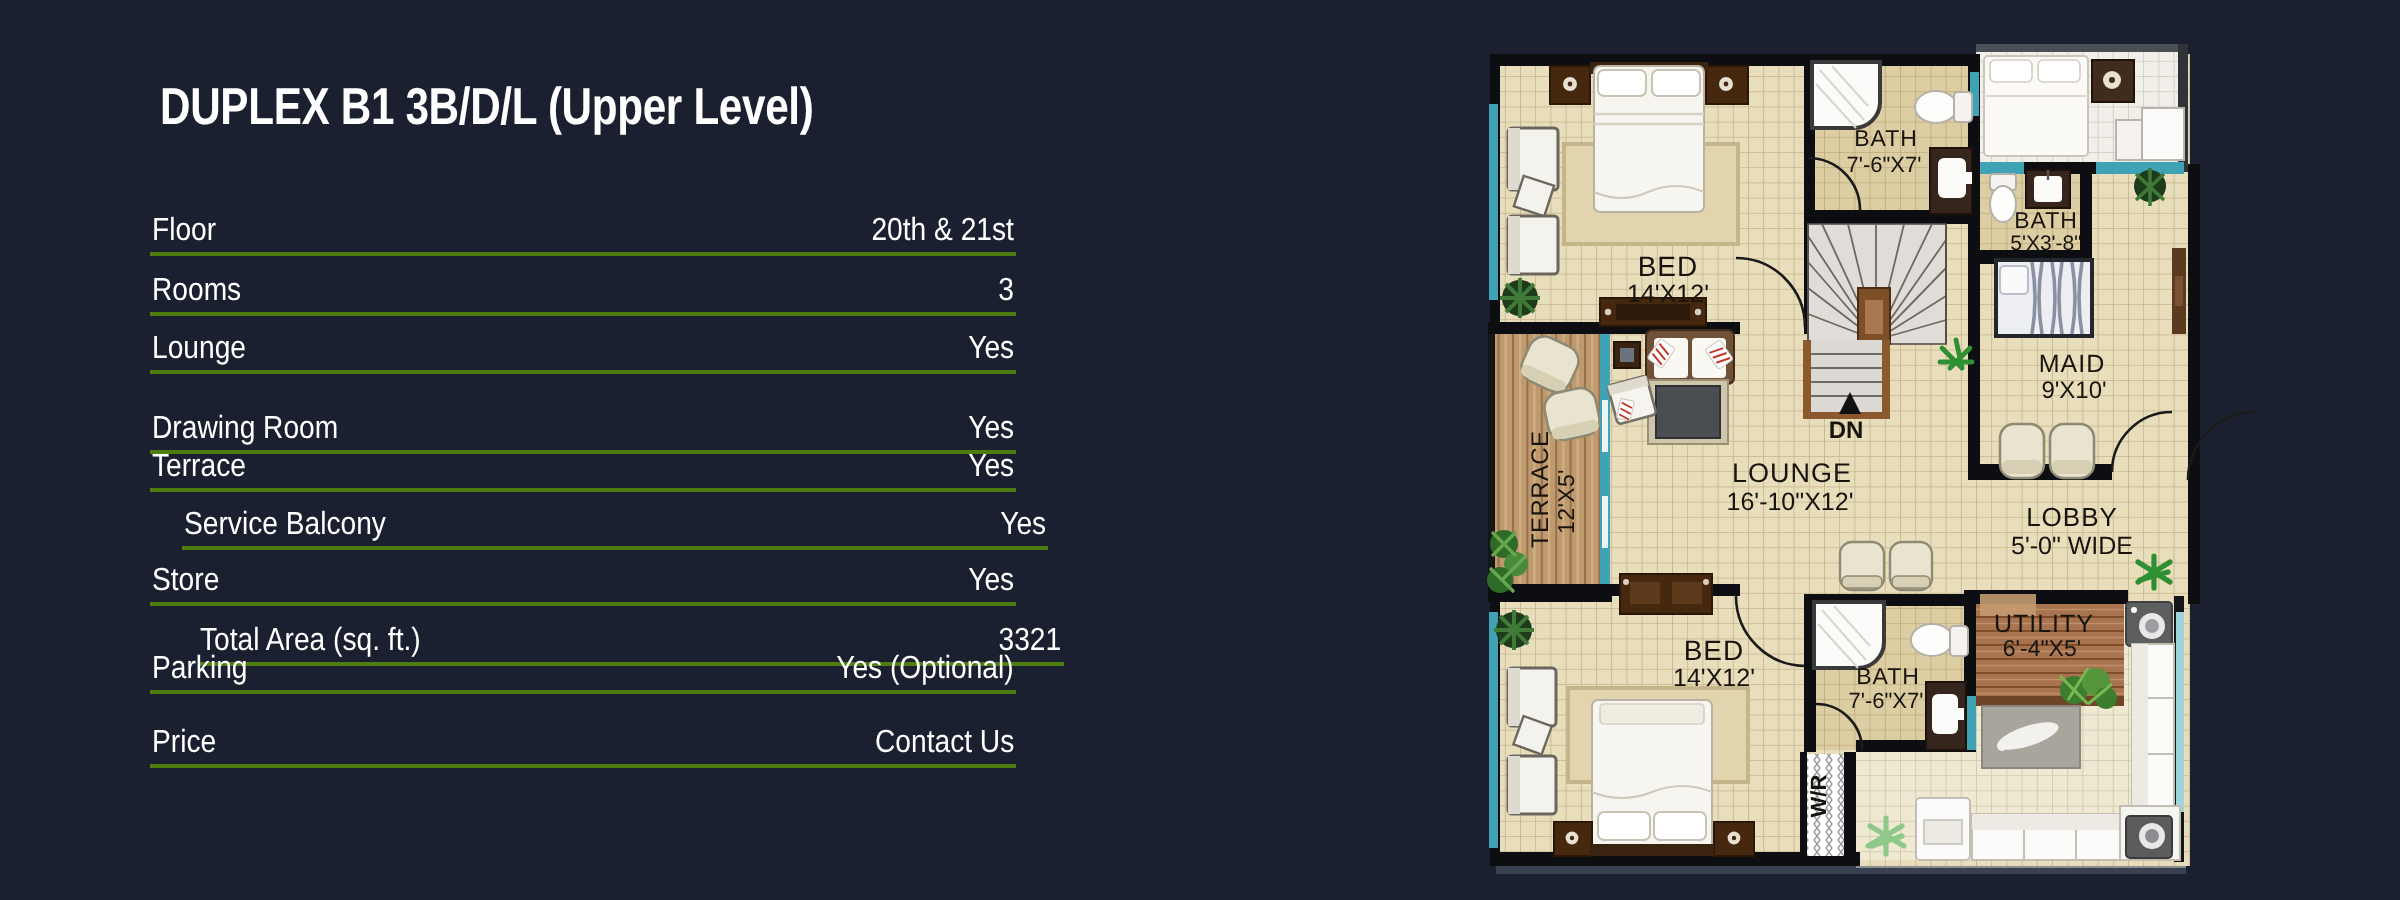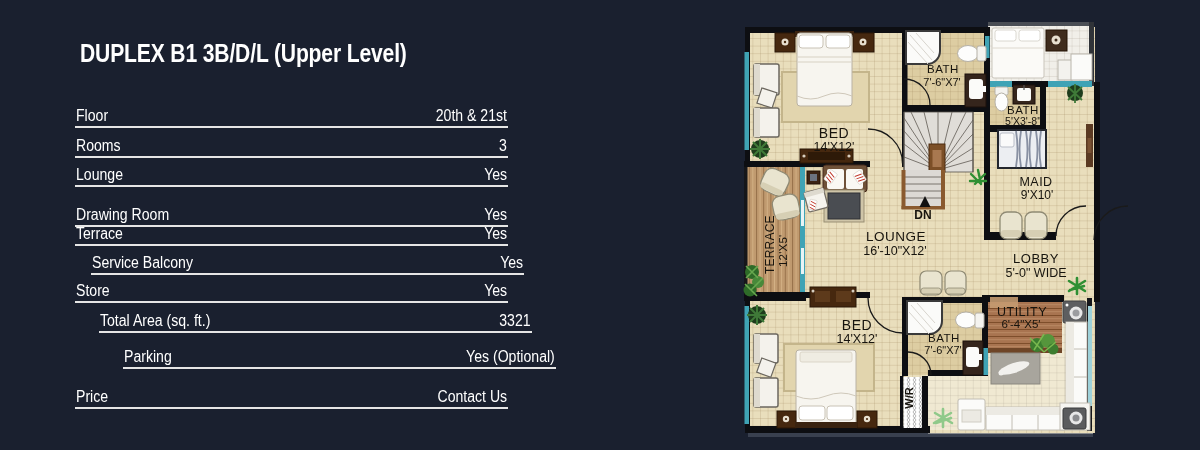--- a/index.html
+++ b/index.html
@@ -2,21 +2,21 @@
 <html><head>
 <meta charset="utf-8">
 <style>
   html,body{margin:0;padding:0;}
   body{width:1200px;height:450px;background:#1A202F;position:relative;overflow:hidden;
        font-family:"Liberation Sans", sans-serif;}
   .title{position:absolute;left:80px;top:38px;color:#fff;font-weight:bold;
          font-size:26px;letter-spacing:-0.2px;white-space:nowrap;
          transform:scaleX(0.812);transform-origin:0 0;}
   .row{position:absolute;left:75px;width:433px;color:#fff;font-size:16px;
-       border-bottom:2px solid #e5e5e5;height:26px;}
+       border-bottom:2px solid #4d7c0f;height:26px;}
   .row .lab{position:absolute;left:1px;bottom:1px;transform:scaleX(0.88);transform-origin:0 100%;}
   .row .val{position:absolute;right:1px;bottom:1px;transform:scaleX(0.88);transform-origin:100% 100%;}
 </style>
 </head>
 <body>
 
 <div class="title">DUPLEX B1 3B/D/L (Upper Level)</div>
 
 <div class="row" style="top:100px;">
     <span class="lab">Floor</span>
@@ -51,26 +51,26 @@
 <div class="row" style="top:275px;">
     <span class="lab">Store</span>
     <span class="val">Yes</span>
   </div>
 
 <div class="row" style="top:305px;margin-left:24px;">
     <span class="lab">Total Area (sq. ft.)</span>
     <span class="val">3321</span>
   </div>
 
-<div class="row" style="top:341px;margin-left:48px;">
+<div class="row" style="top:319px;">
     <span class="lab">Parking</span>
     <span class="val">Yes (Optional)</span>
   </div>
 
-<div class="row" style="top:381px;text-decoration:underline;">
+<div class="row" style="top:356px;text-decoration:underline;">
     <span class="lab">Price</span>
     <span class="val">Contact Us</span>
   </div>
 
 <svg id="plan" width="1200" height="450" viewBox="0 0 1200 450" style="position:absolute;left:0;top:0;">
 <defs>
   <pattern id="grid" width="7.6" height="7.6" patternUnits="userSpaceOnUse">
     <path d="M7.6 0H0V7.6" fill="none" stroke="rgba(155,133,88,0.5)" stroke-width="0.8"></path>
   </pattern>
   <pattern id="gridw" width="7.6" height="7.6" patternUnits="userSpaceOnUse">

